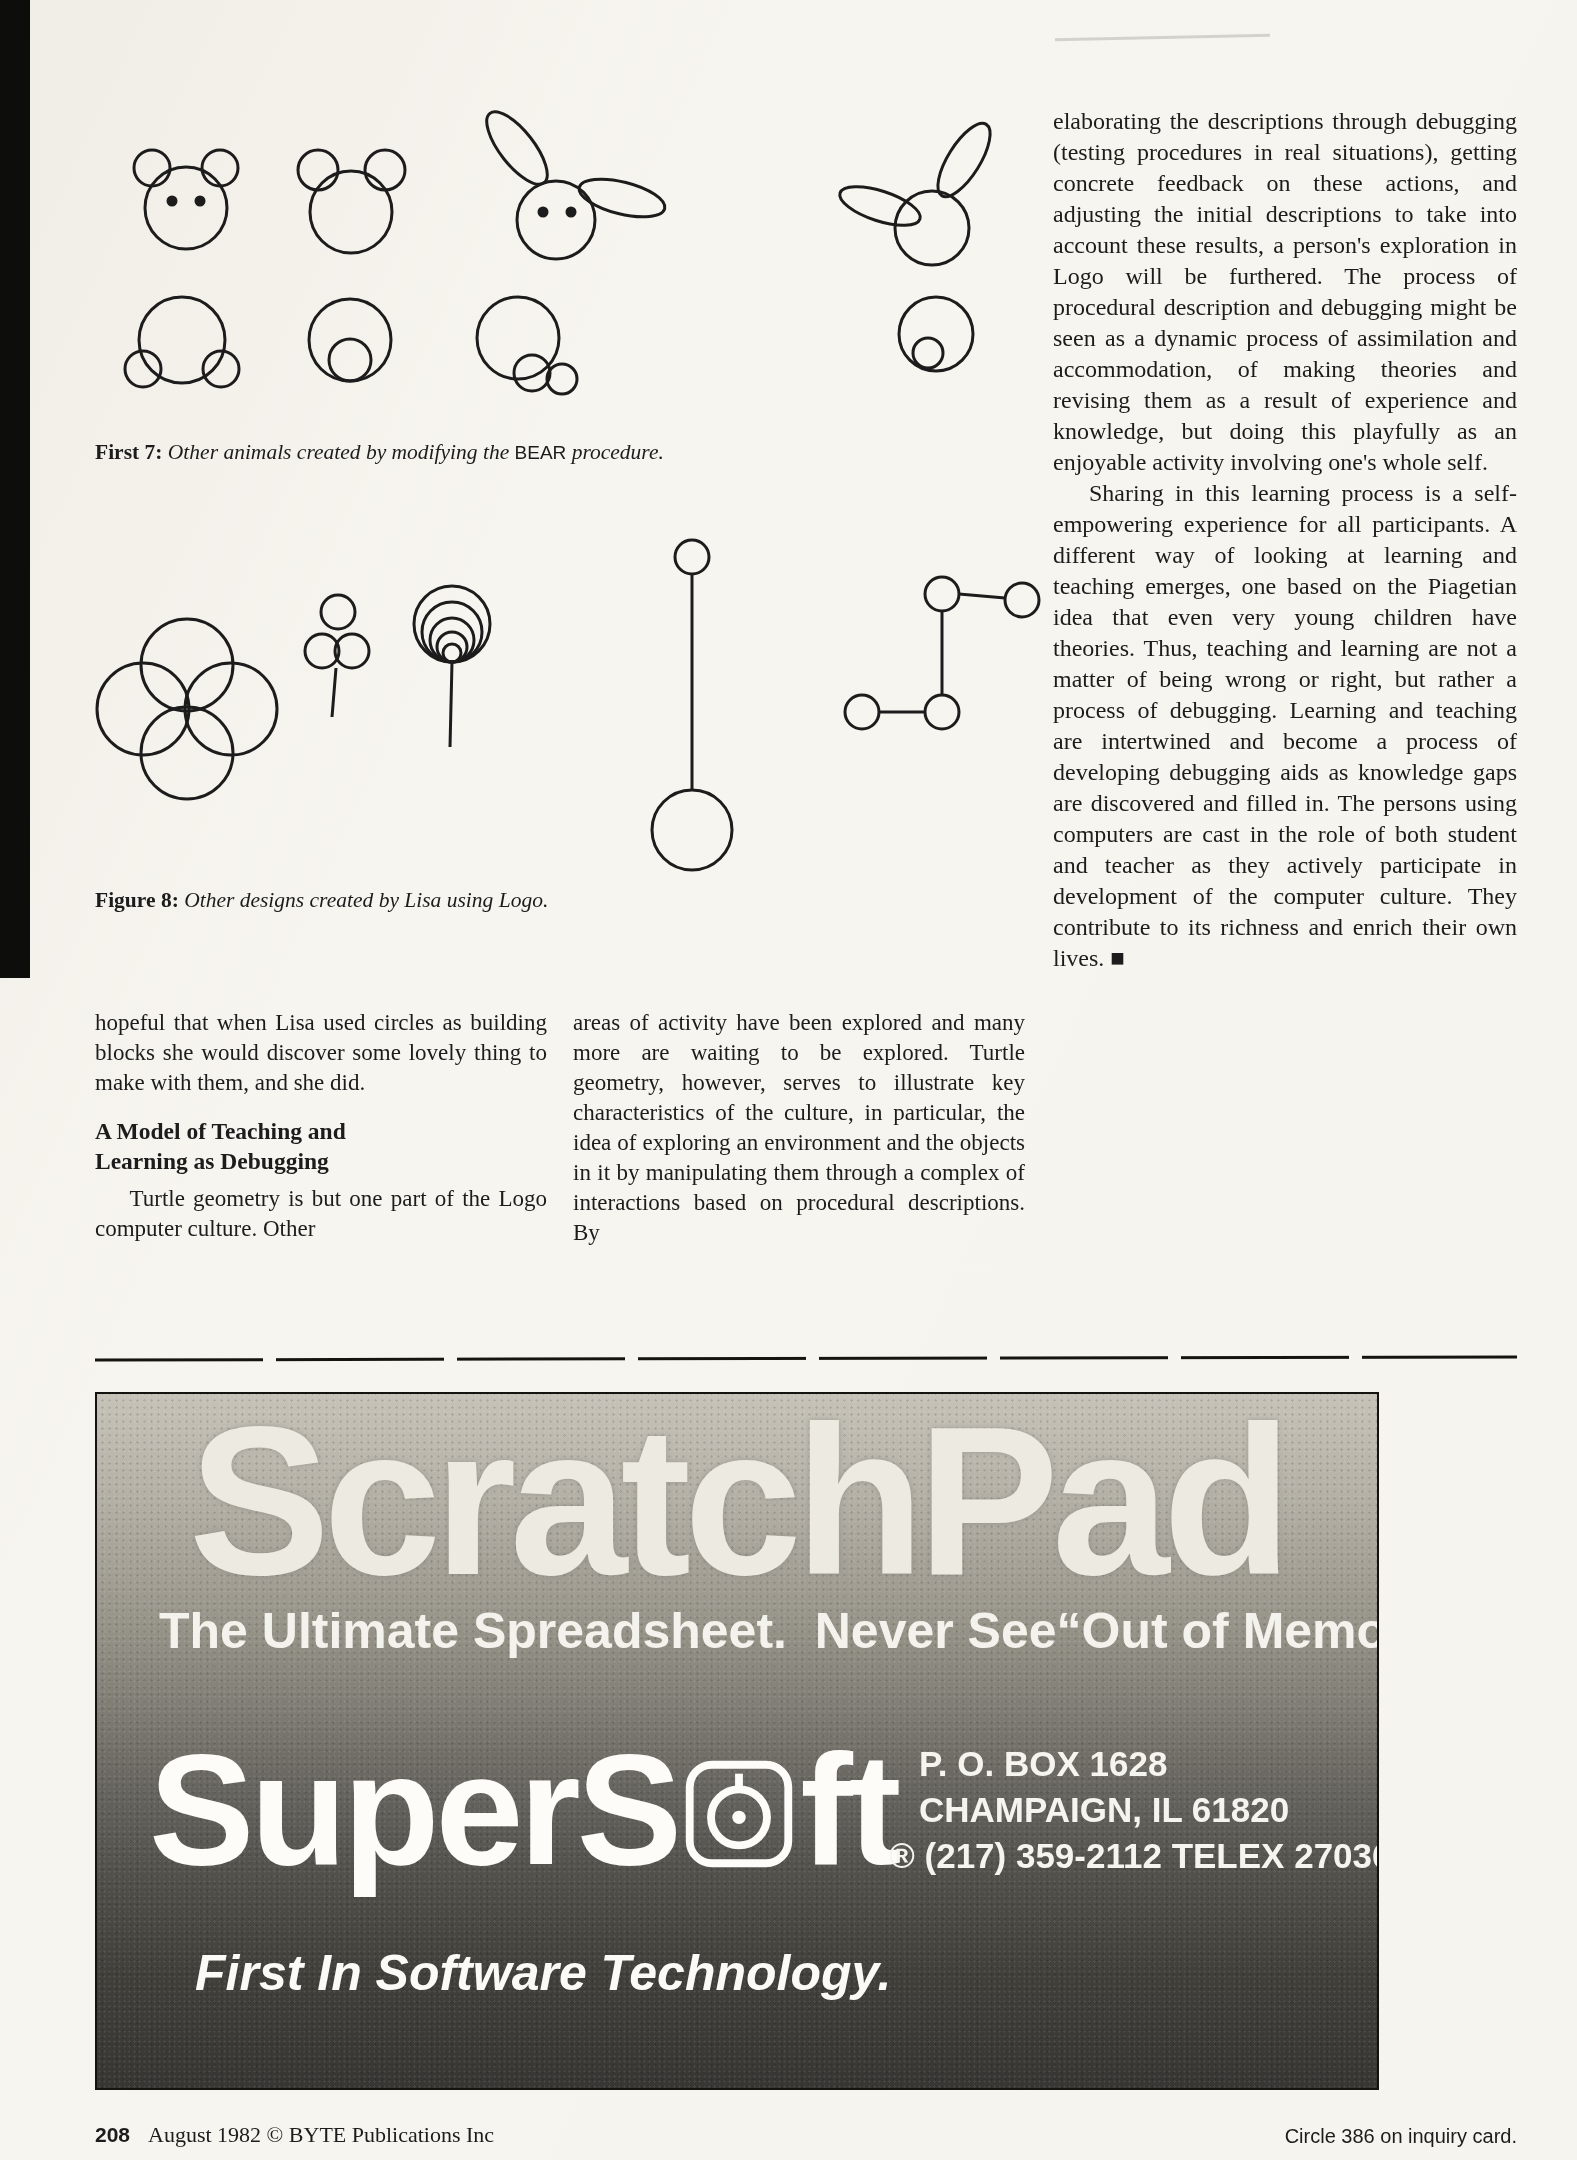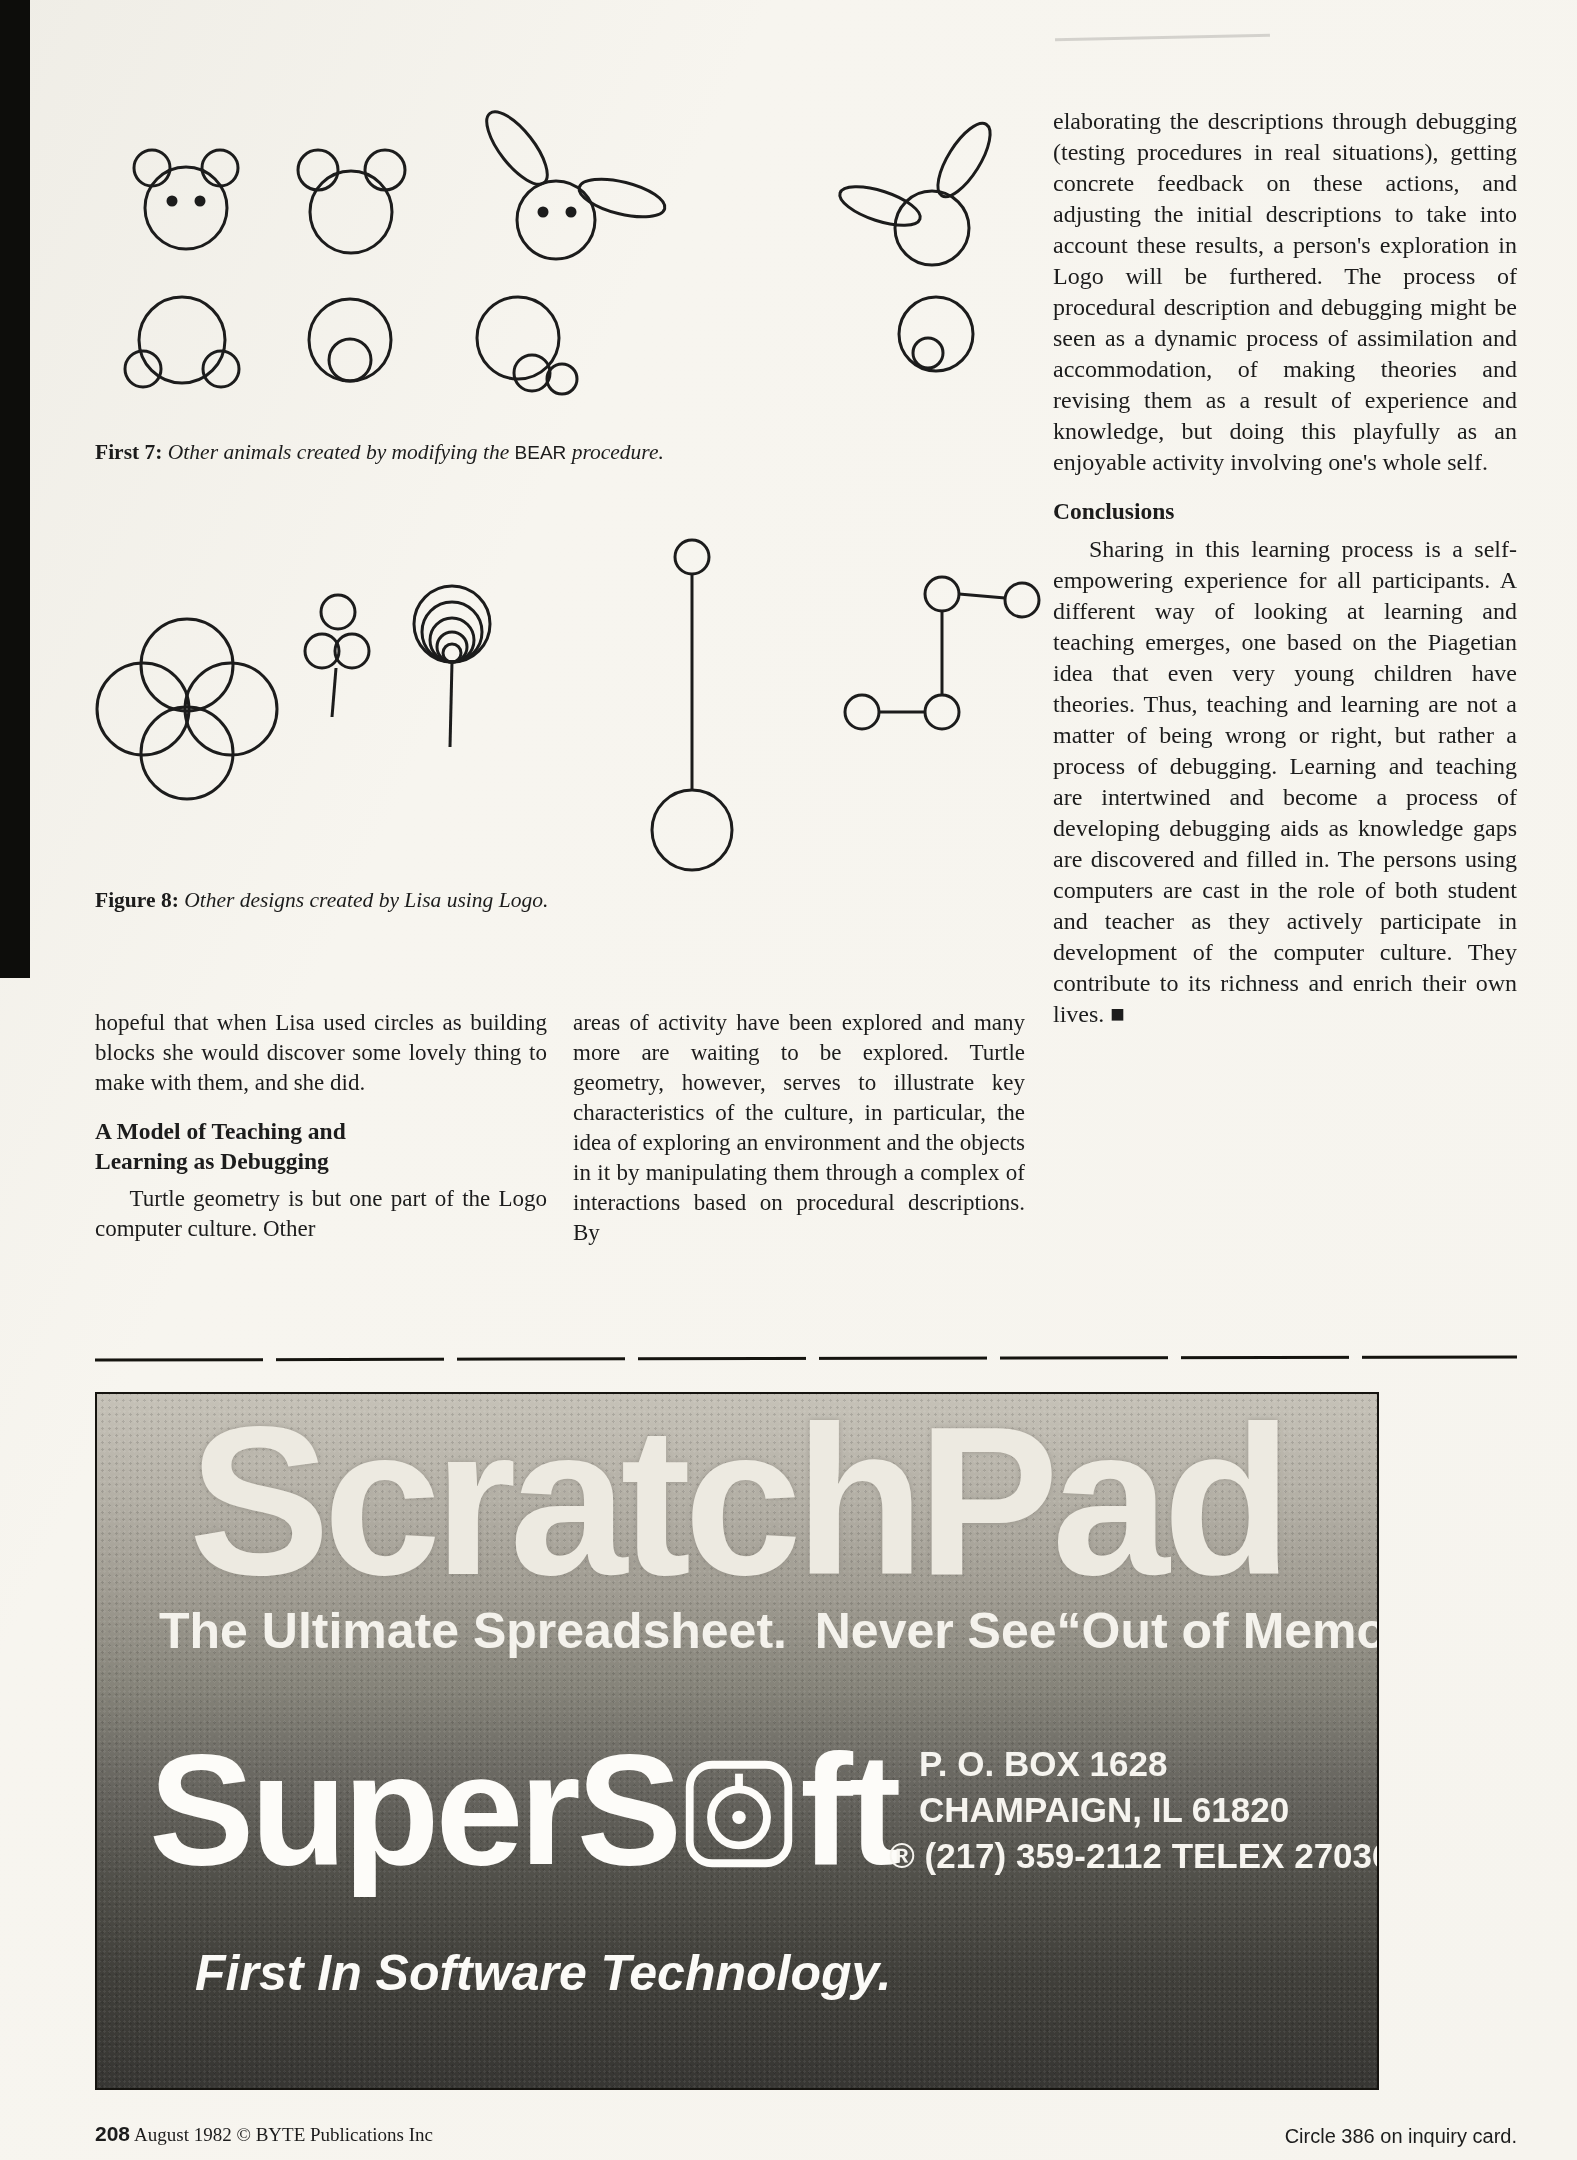--- a/index.html
+++ b/index.html
@@ -57,21 +57,21 @@
   .ad-address { position:absolute; left:822px; top:347px;
     font-family:"Liberation Sans", sans-serif; font-weight:bold;
     font-size:35px; line-height:46px; color:#f6f4ef; white-space:nowrap; }
   .ad-address .line3 { margin-left:-30px; }
   .ad-slogan { position:absolute; left:98px; top:550px;
     font-family:"Liberation Sans", sans-serif; font-weight:bold; font-style:italic;
     font-size:50px; color:#fbfaf7; }
 
   .footer-left { position:absolute; left:95px; top:2122px; display:flex; align-items:baseline;text-align:center; }
   .footer-pagenum { font-family:"Liberation Sans", sans-serif; font-weight:bold; font-size:21px; }
-  .footer-pub { font-size:19px; margin-left:4px; }
+  .footer-pub { font-size:22px; margin-left:18px; }
   .footer-right { position:absolute; right:60px; top:2125px; font-family:"Liberation Sans", sans-serif; font-size:20px; }
 </style>
 </head>
 <body>
 
 <div class="page">
 
   <div class="spine"></div>
   <div class="scan-line"></div>
 
@@ -174,21 +174,20 @@
   </div>
 
   <div class="col lcol" style="left:95px; top:1008px;">
     <p>hopeful that when Lisa used circles as building blocks she would discover some lovely thing to make with them, and she did.</p>
     <div class="body-heading heading-narrow">A Model of Teaching and Learning as Debugging</div>
     <p class="indent">Turtle geometry is but one part of the Logo computer culture. Other</p>
   </div>
 
   <div class="col rcol">
     <p>elaborating the descriptions through debugging (testing procedures in real situations), getting concrete feedback on these actions, and adjusting the initial descriptions to take into account these results, a person's exploration in Logo will be furthered. The process of procedural description and debugging might be seen as a dynamic process of assimilation and accommodation, of making theories and revising them as a result of experience and knowledge, but doing this playfully as an enjoyable activity involving one's whole self.</p>
-    <div class="body-heading">Conclusions</div>
     <p class="indent">Sharing in this learning process is a self-empowering experience for all participants. A different way of looking at learning and teaching emerges, one based on the Piagetian idea that even very young children have theories. Thus, teaching and learning are not a matter of being wrong or right, but rather a process of debugging. Learning and teaching are intertwined and become a process of developing debugging aids as knowledge gaps are discovered and filled in. The persons using computers are cast in the role of both student and teacher as they actively participate in development of the computer culture. They contribute to its richness and enrich their own lives. ■</p>
   </div>
 
   <div class="divider"></div>
 
   <div class="ad">
     <div class="ad-headline">ScratchPad</div>
     <div class="ad-tagline">The Ultimate Spreadsheet.  Never See“Out of Memory”Again.</div>
     <div class="ad-brand">
       <span>SuperS</span><span class="dial-icon"><svg viewBox="0 0 100 100" width="112" height="112" stroke="#fdfcf9" stroke-width="7" fill="none">

